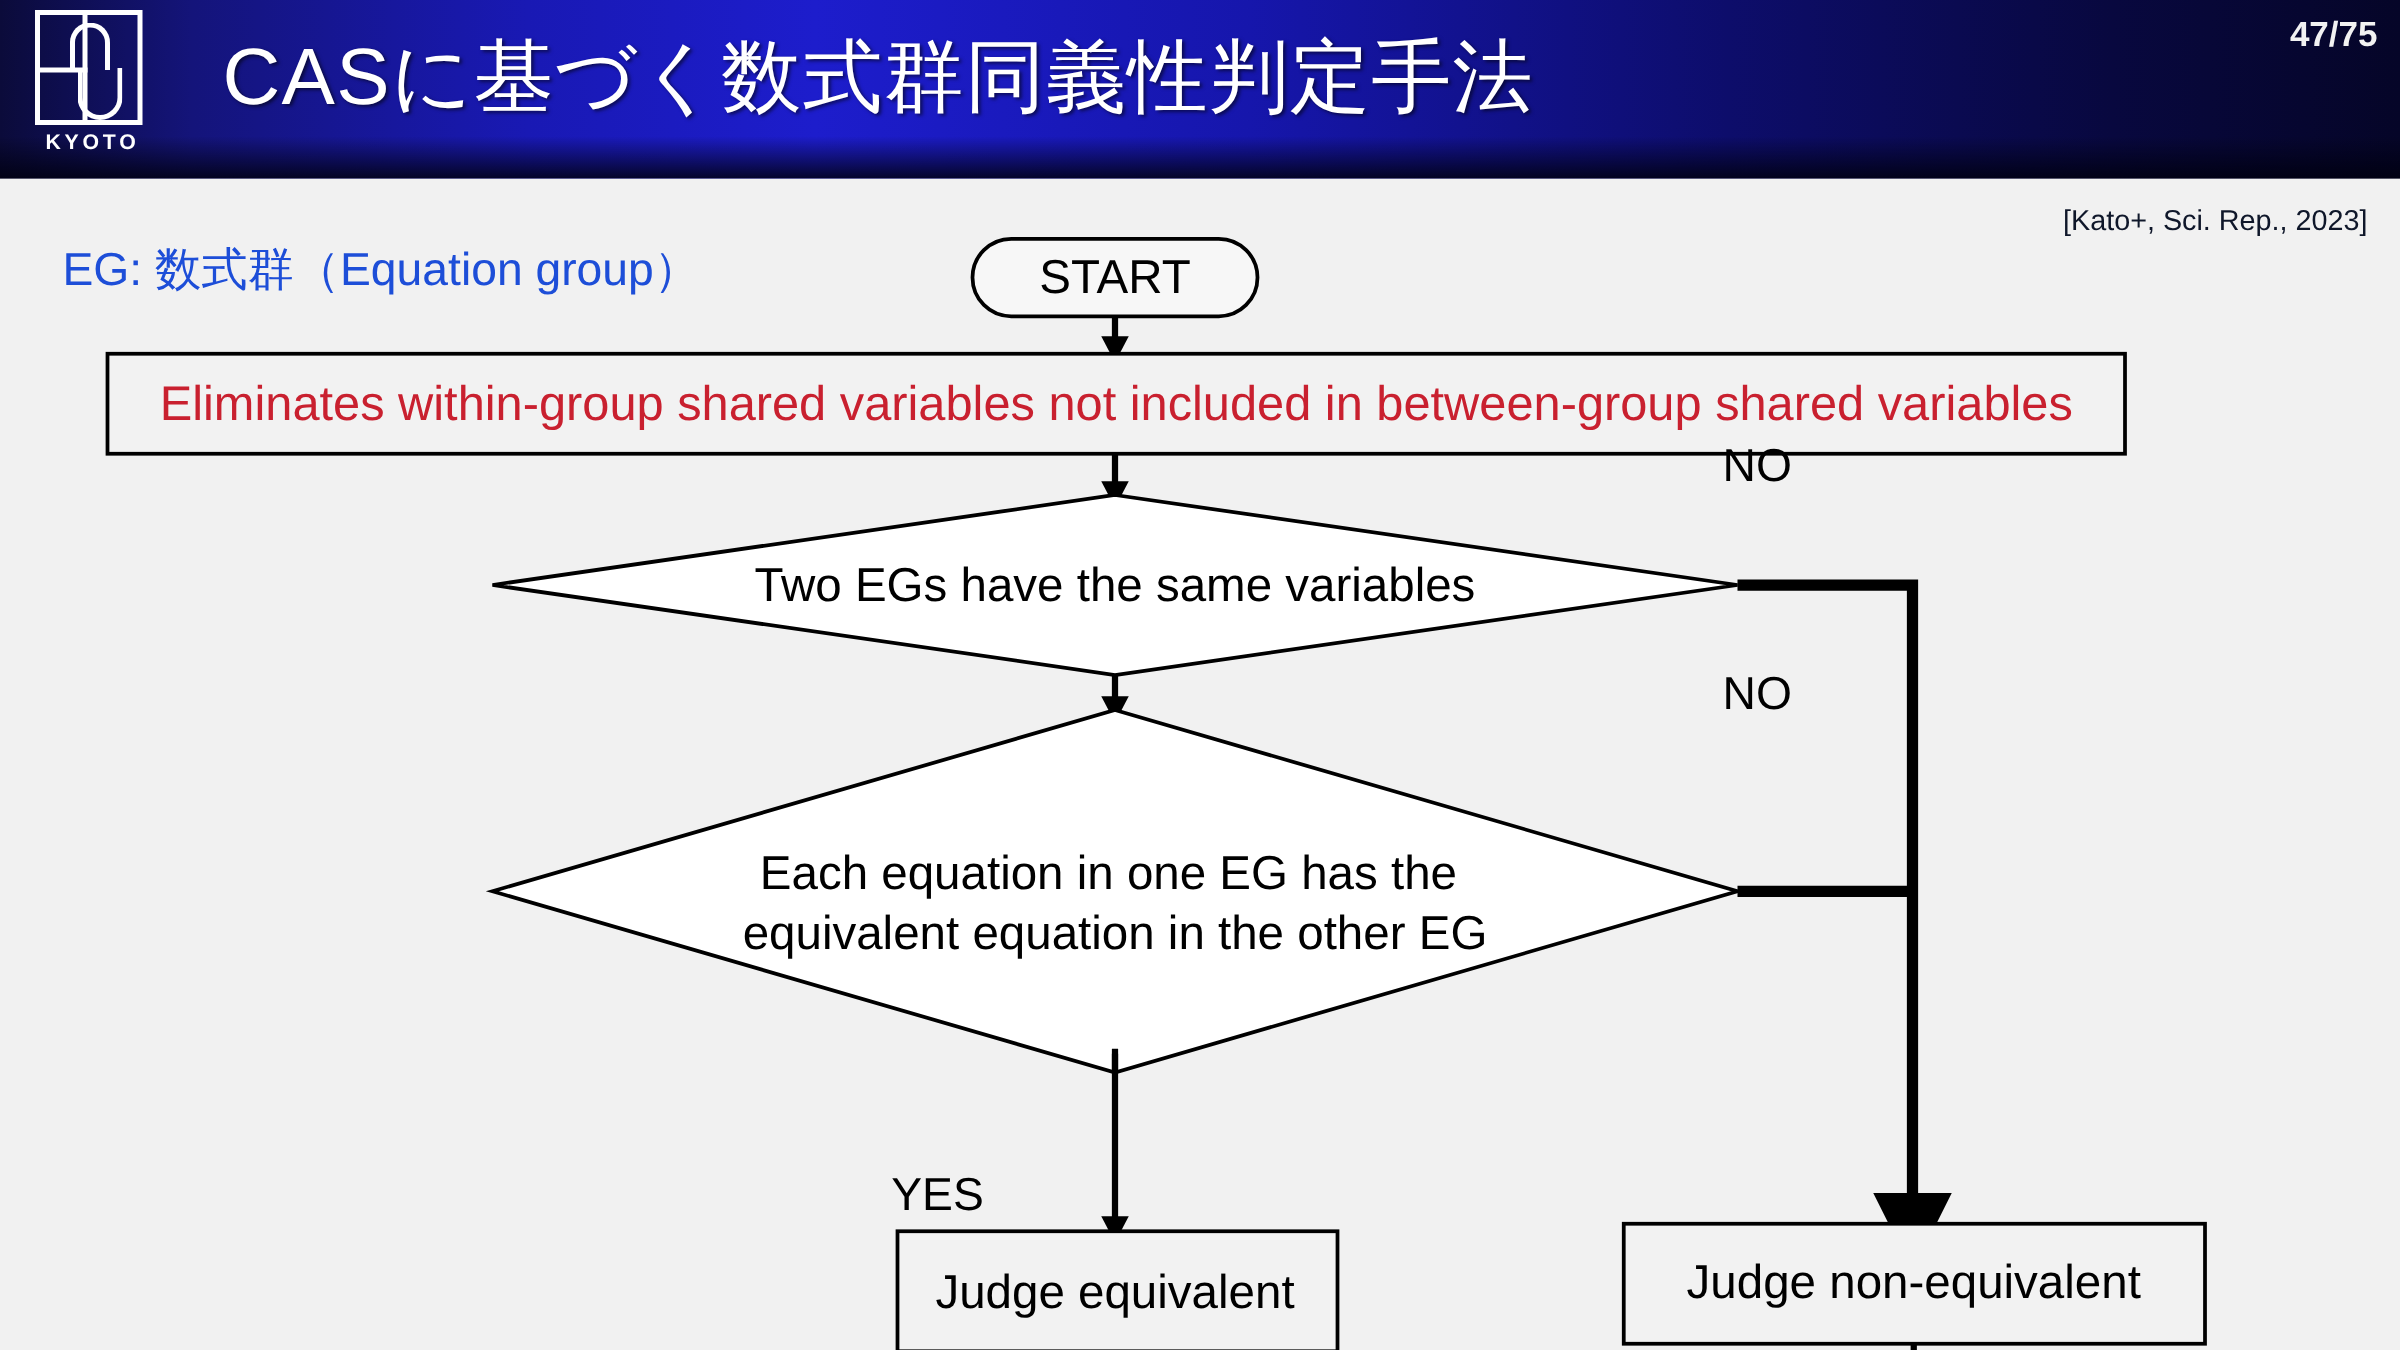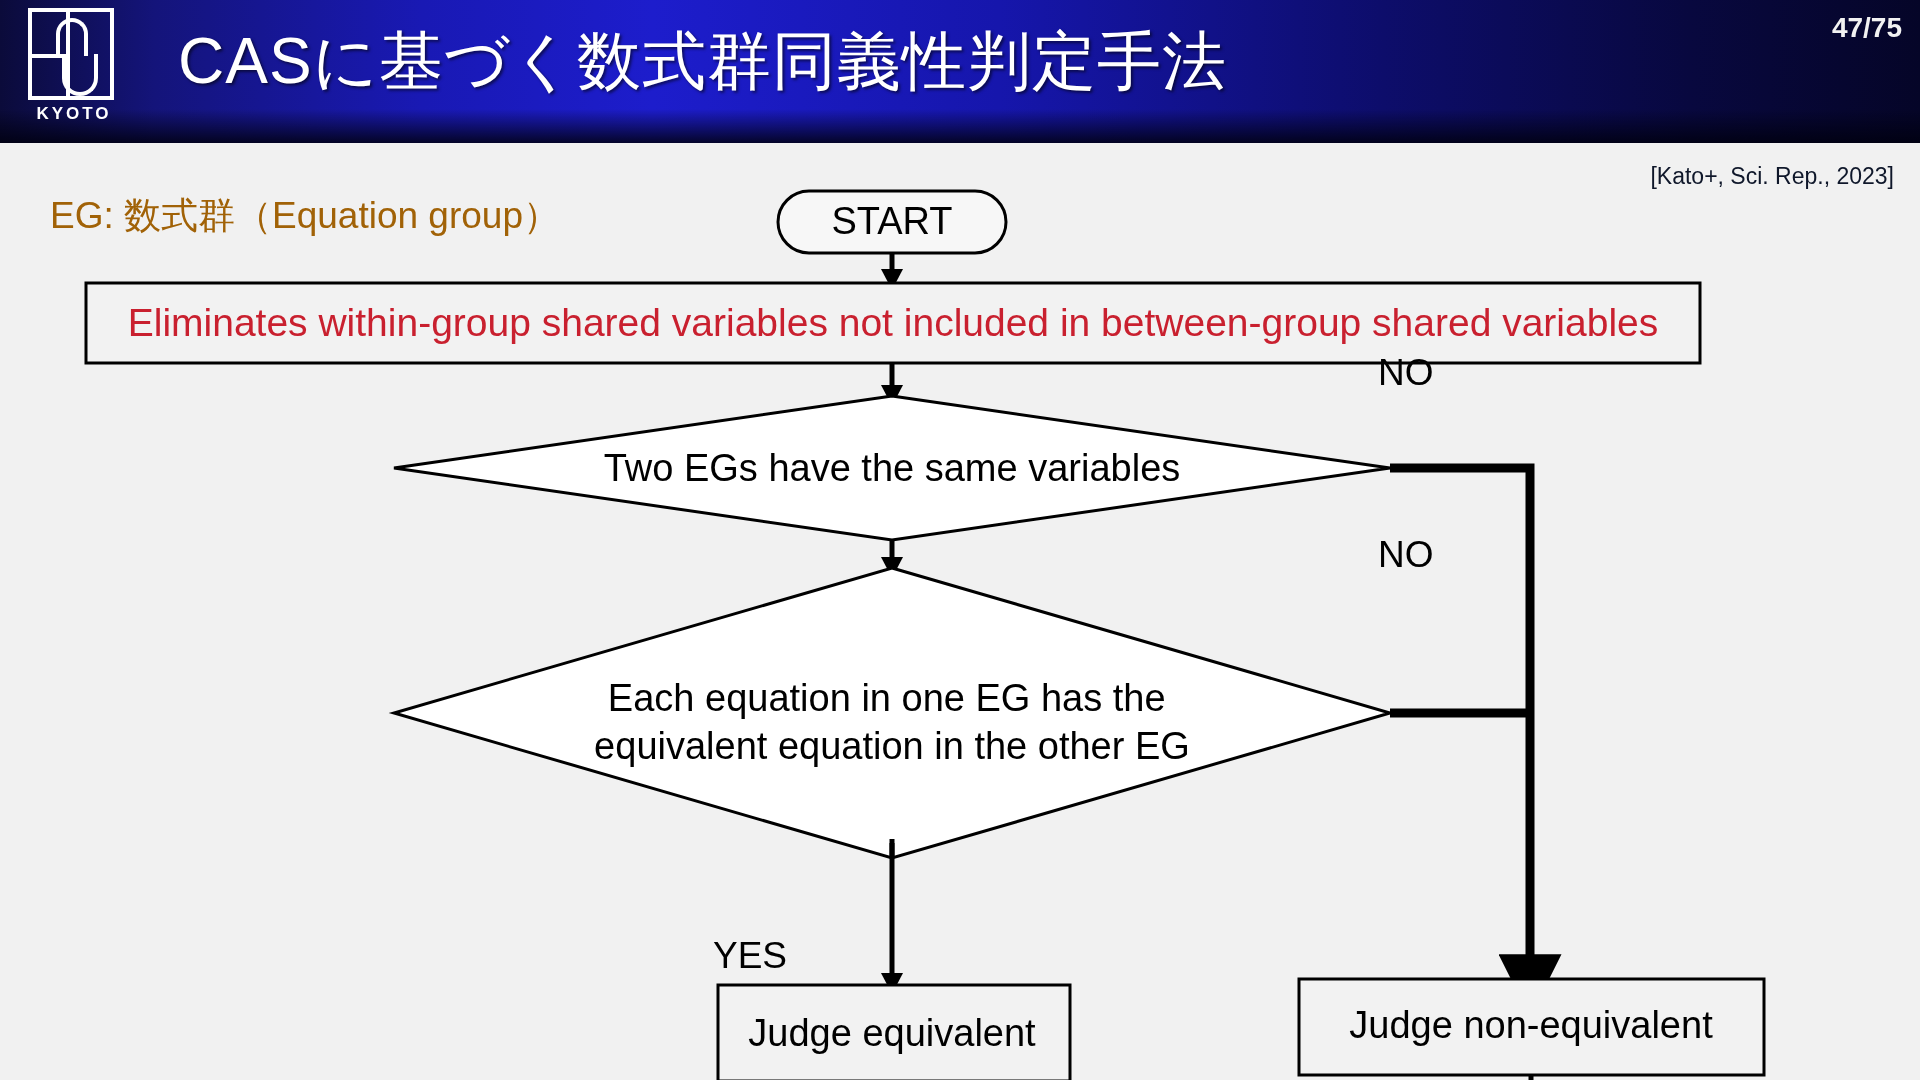--- a/index.html
+++ b/index.html
@@ -128,21 +128,21 @@
     top: 143px;
     width: 1920px;
     height: 937px;
     background: #f1f1f1;
   }
   #eg-legend {
     position: absolute;
     left: 50px;
     top: 48px;
     font-size: 37px;
-    color: #a16207;
+    color: #1d4ed8;
     white-space: nowrap;
   }
   #citation {
     position: absolute;
     right: 26px;
     top: 20px;
     font-size: 23px;
     color: #0f172a;
     white-space: nowrap;
   }

